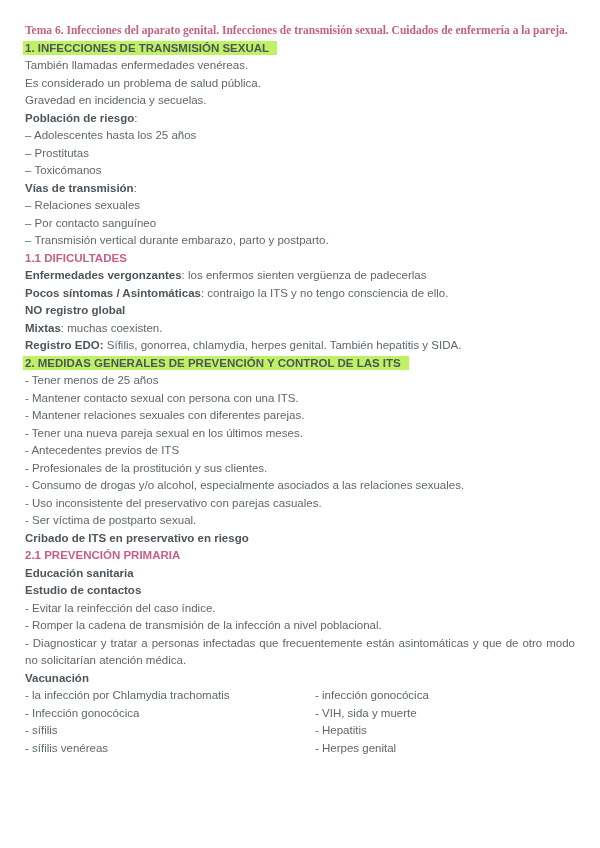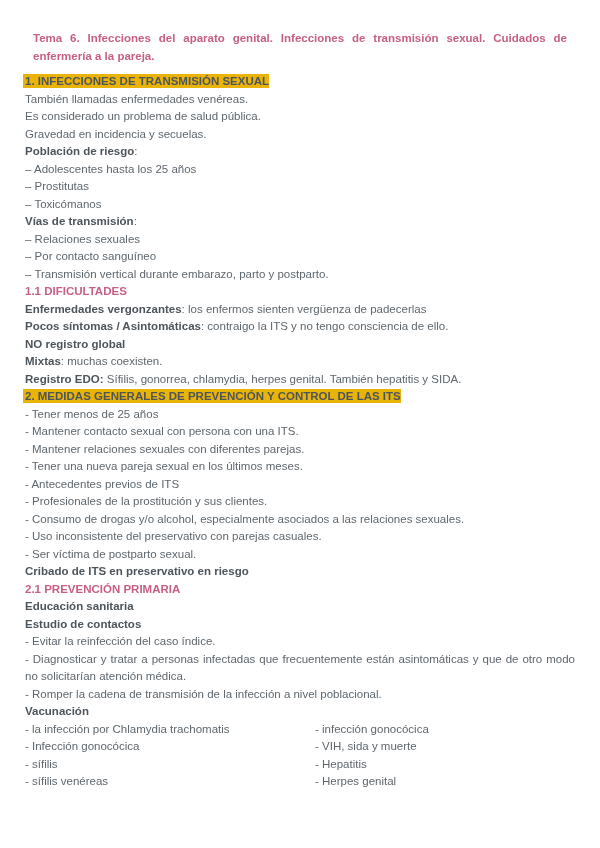--- a/index.html
+++ b/index.html
@@ -7,29 +7,30 @@
     width: 600px; height: 848px;
     background: #ffffff;
     font-family: "Liberation Sans", sans-serif;
     font-size: 11.5px;
     color: #5e676e;
     overflow: hidden;
   }
   .page { padding: 22px 25px 0 25px; width: 550px; }
   .line { margin: 0; line-height: 17.5px; }
   .title {
-    margin: 8px; line-height: 17.5px;
+    margin: 0; line-height: 17.5px;
     color: #c75f85; font-weight: bold;
     text-align: justify;
+    font-family: Liberation Serif, serif;
   }
   .hl {
-    background: #eab308;
+    background: #bef264;
     color: #4d555c;
     font-weight: bold;
-    padding: 1px 0 1px 2px;
+    padding: 1px 8px 1px 2px;
     margin-left: -2px;
   }
   .sub { color: #c75f85; font-weight: bold; }
   .b { font-weight: bold; color: #4d555c; }
   .lead b { font-weight: bold; color: #4d555c; text-align: center; }
   .just { text-align: justify; }
   .row .cell-l { display: inline-block; width: 290px; }
 </style>
 </head>
 <body>
@@ -75,22 +76,22 @@
   <p class="line">- Ser víctima de postparto sexual.</p>
 
   <p class="line b">Cribado de ITS en preservativo en riesgo</p>
 
   <p class="line sub">2.1 PREVENCIÓN PRIMARIA</p>
 
   <p class="line b">Educación sanitaria</p>
   <p class="line b">Estudio de contactos</p>
 
   <p class="line">- Evitar la reinfección del caso índice.</p>
+  <p class="line">- Romper la cadena de transmisión de la infección a nivel poblacional.</p>
   <p class="line just">- Diagnosticar y tratar a personas infectadas que frecuentemente están asintomáticas y que de otro modo no solicitarían atención médica.</p>
-  <p class="line">- Romper la cadena de transmisión de la infección a nivel poblacional.</p>
 
   <p class="line b">Vacunación</p>
 
   <div class="line row"><span class="cell-l">- la infección por Chlamydia trachomatis</span><span>- infección gonocócica</span></div>
   <div class="line row"><span class="cell-l">- Infección gonocócica</span><span>- VIH, sida y muerte</span></div>
   <div class="line row"><span class="cell-l">- sífilis</span><span>- Hepatitis</span></div>
   <div class="line row"><span class="cell-l">- sífilis venéreas</span><span>- Herpes genital</span></div>
 
 </div>
 

